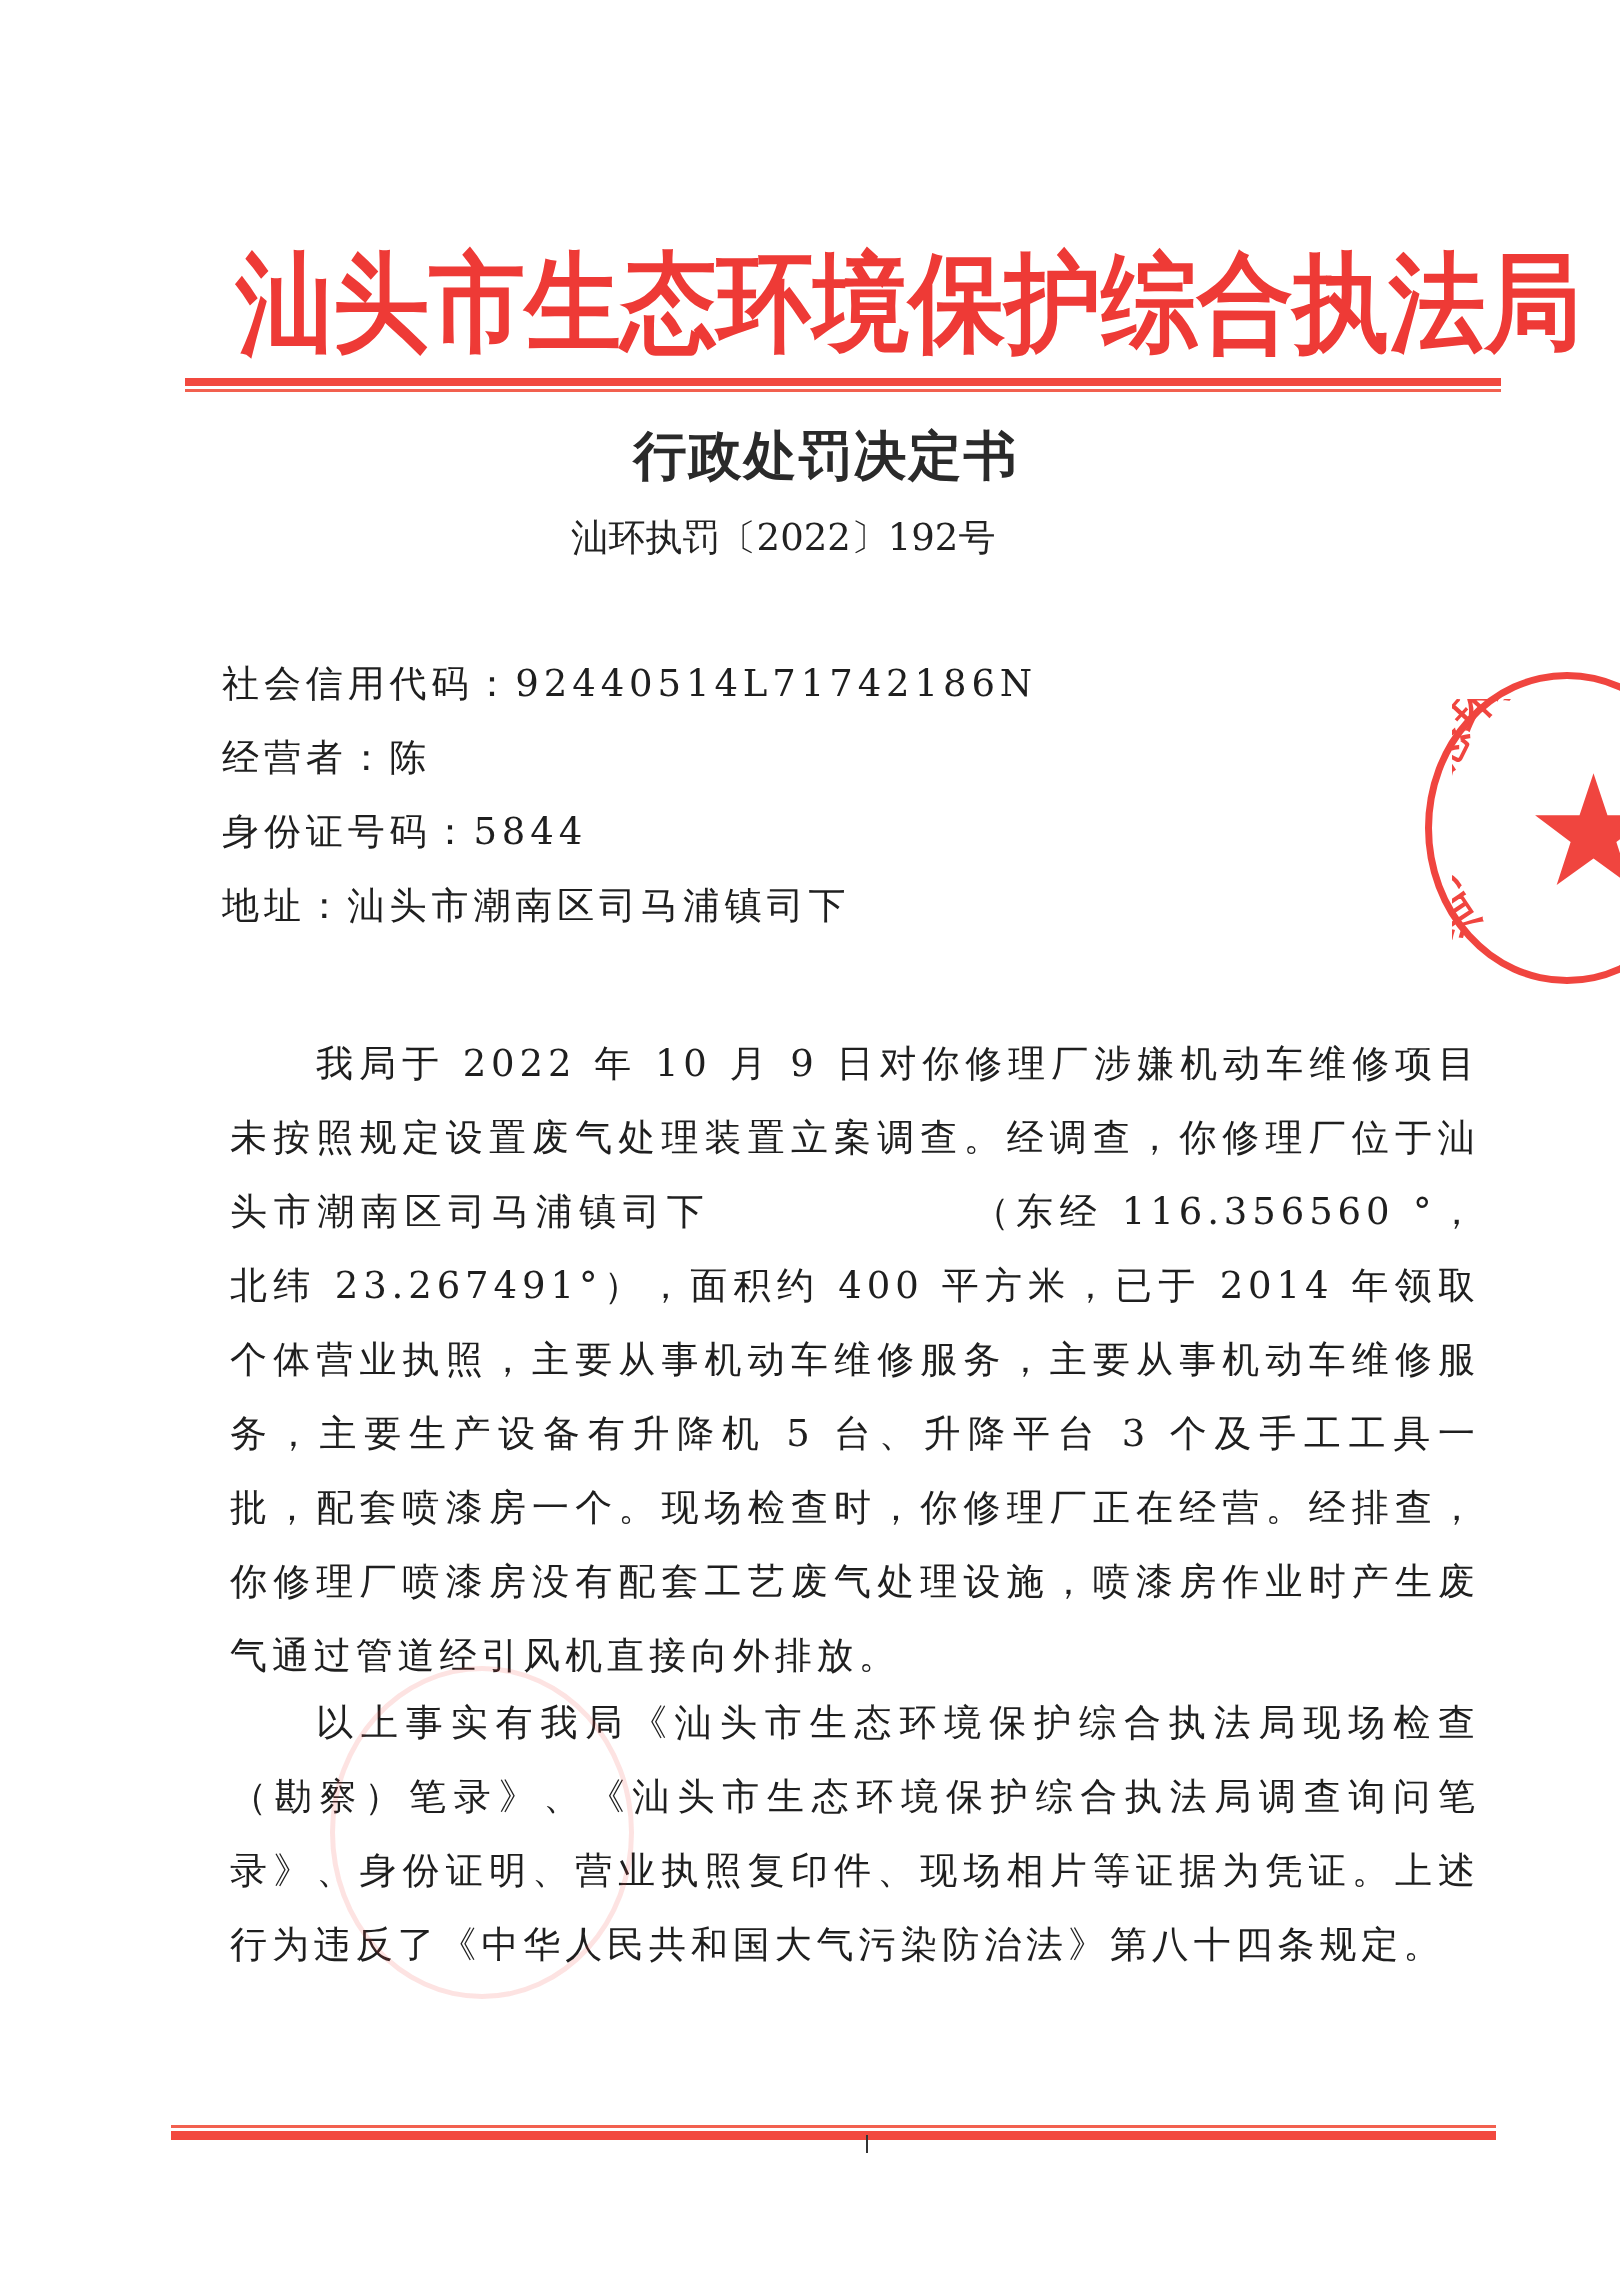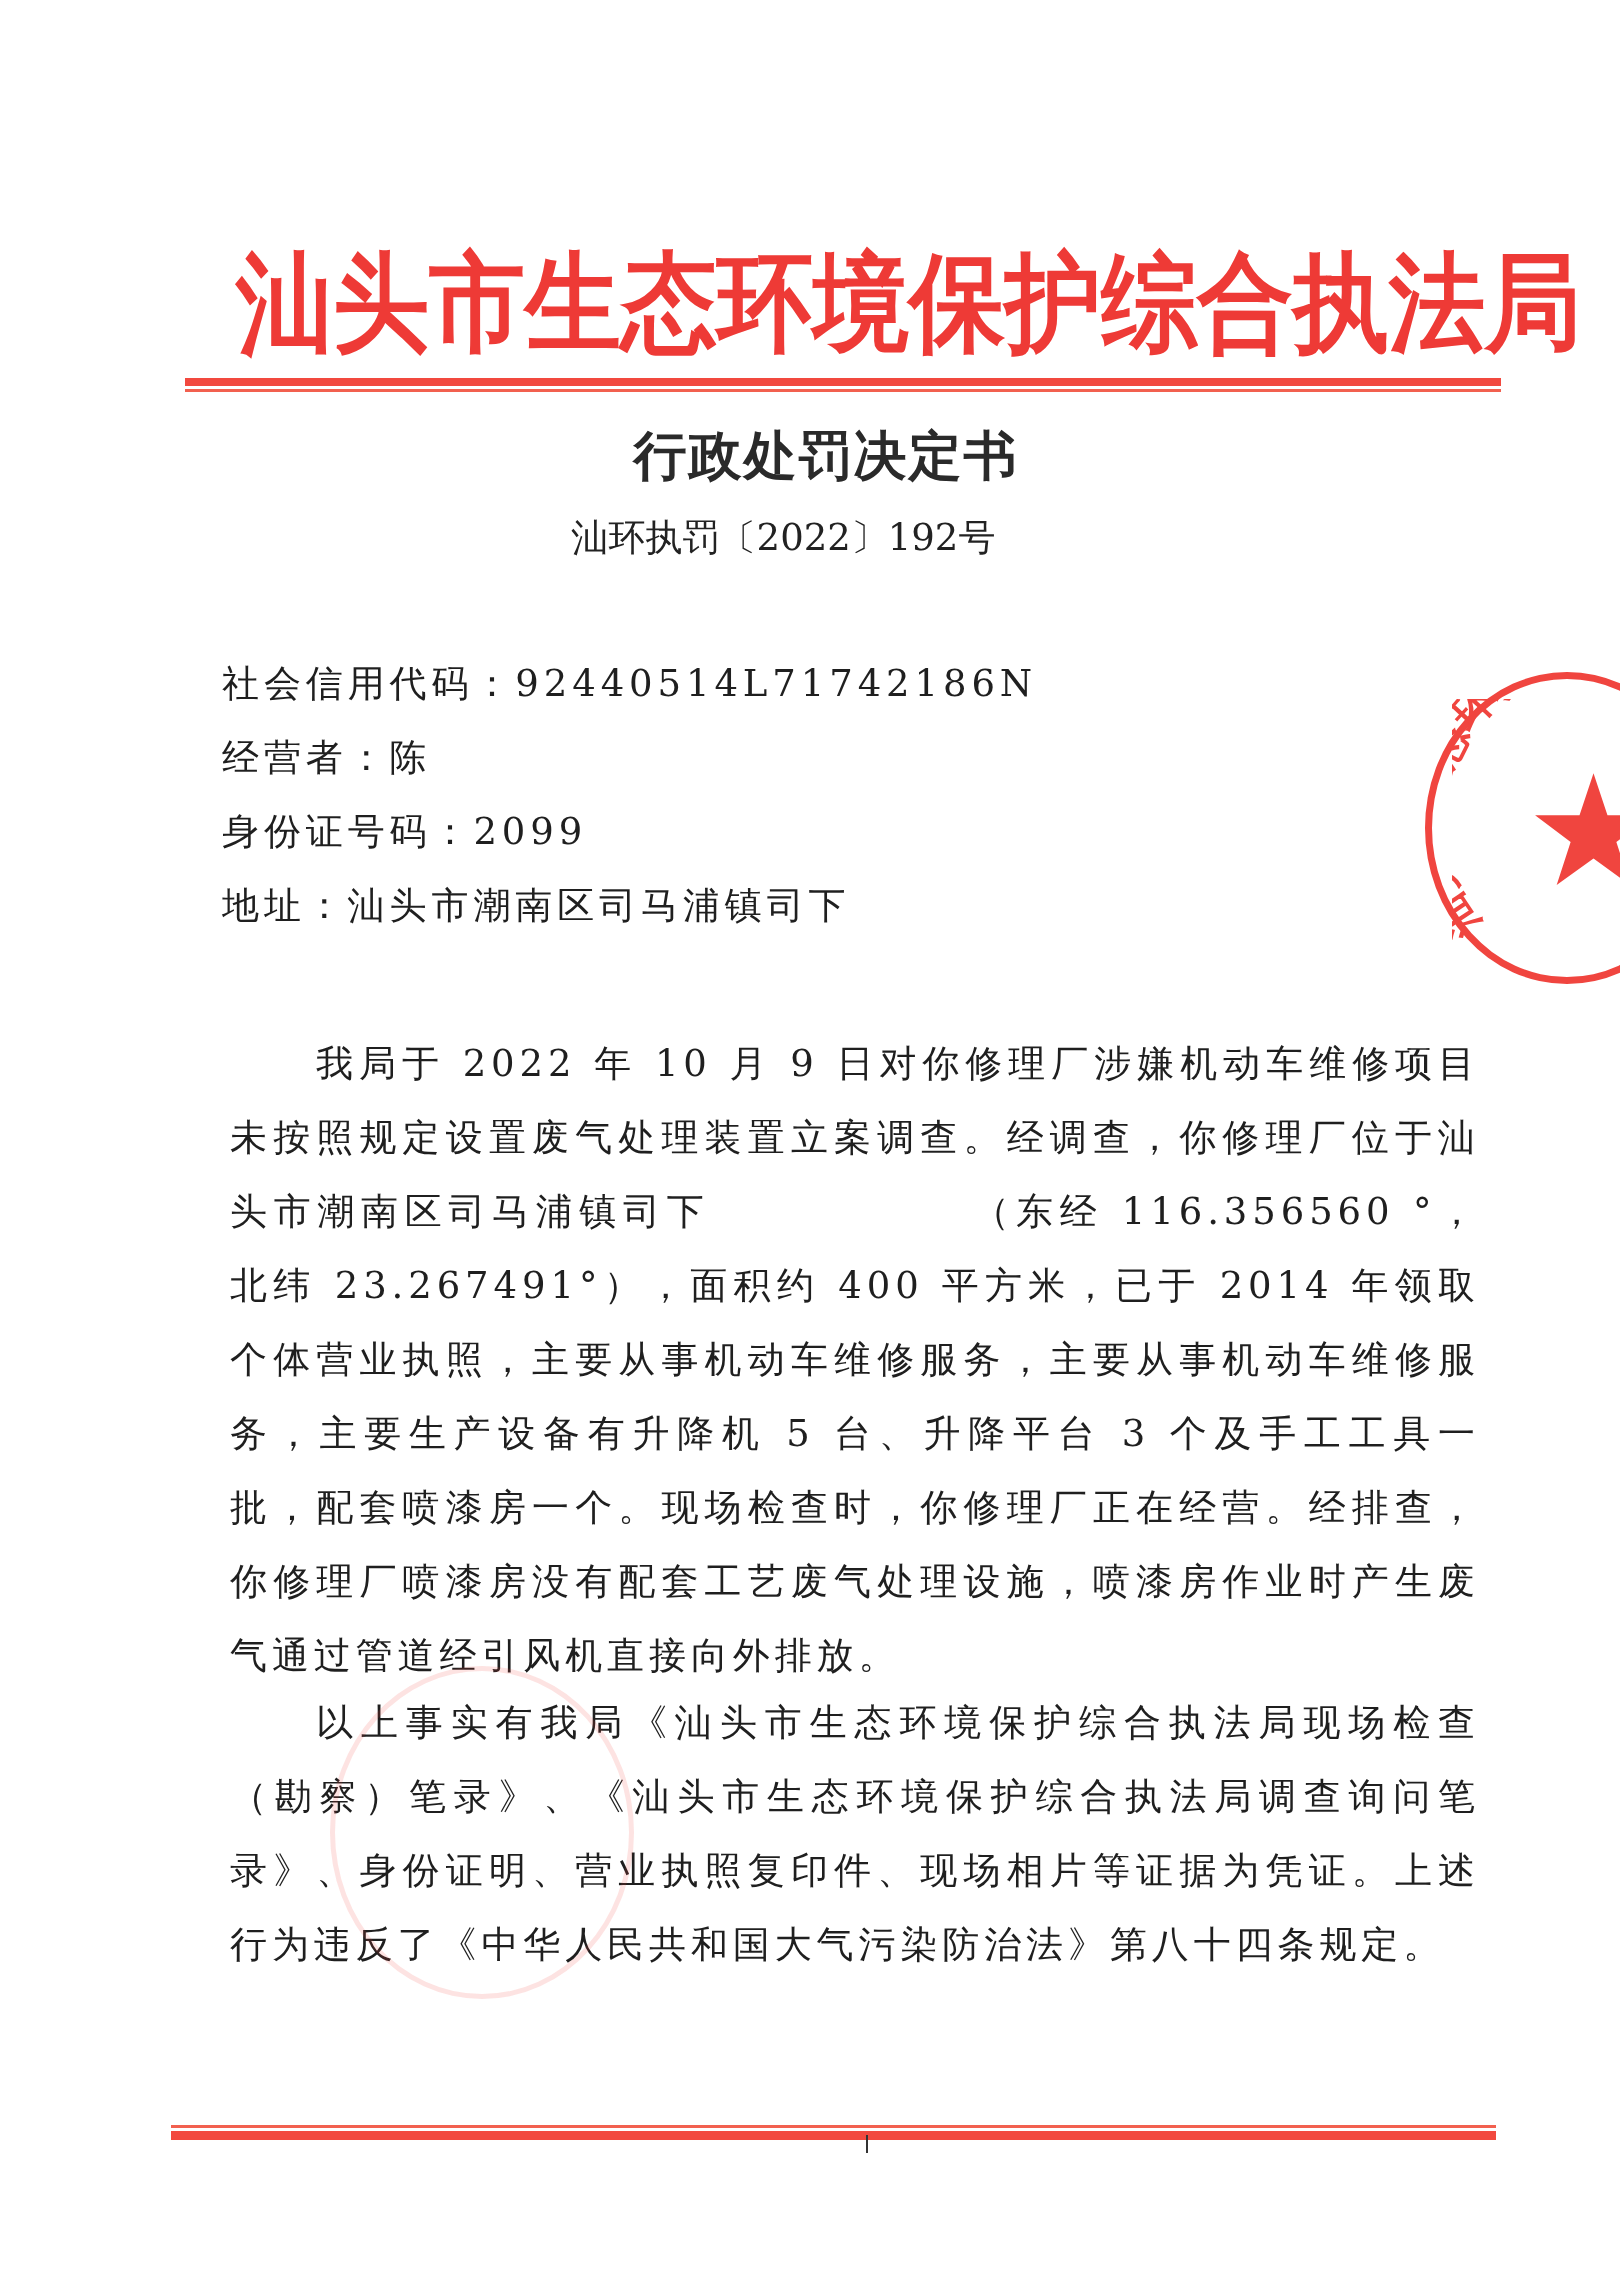--- a/index.html
+++ b/index.html
@@ -147,21 +147,21 @@
     <div class="thick"></div>
     <div class="thin"></div>
   </div>
 
   <div class="doc-type">行政处罚决定书</div>
   <div class="doc-number">汕环执罚〔2022〕192号</div>
 
   <div class="body-text info-block">
     <div class="info-line"><span>社会信用代码：</span><span>92440514L71742186N</span></div>
     <div class="info-line"><span>经营者：</span><span>陈</span></div>
-    <div class="info-line"><span>身份证号码：</span><span>2099</span></div>
+    <div class="info-line"><span>身份证号码：</span><span>5844</span></div>
     <div class="info-line"><span>地址：</span><span>汕头市潮南区司马浦镇司下</span></div>
   </div>
 
   <p class="body-text para para1">我局于 2022 年 10 月 9 日对你修理厂涉嫌机动车维修项目未按照规定设置废气处理装置立案调查。经调查，你修理厂位于汕头市潮南区司马浦镇司下　　　　　　（东经 116.356560 °，北纬 23.267491°），面积约 400 平方米，已于 2014 年领取个体营业执照，主要从事机动车维修服务，主要从事机动车维修服务，主要生产设备有升降机 5 台、升降平台 3 个及手工工具一批，配套喷漆房一个。现场检查时，你修理厂正在经营。经排查，你修理厂喷漆房没有配套工艺废气处理设施，喷漆房作业时产生废气通过管道经引风机直接向外排放。</p>
   <p class="body-text para para2">以上事实有我局《汕头市生态环境保护综合执法局现场检查（勘察）笔录》、《汕头市生态环境保护综合执法局调查询问笔录》、身份证明、营业执照复印件、现场相片等证据为凭证。上述行为违反了《中华人民共和国大气污染防治法》第八十四条规定。</p>
 
   <div class="seal">
     <svg class="seal-text" viewBox="0 0 250 270">
       <defs>
         <path id="sealArc" d="M 30 230 A 120 130 0 0 1 230 20"></path>

